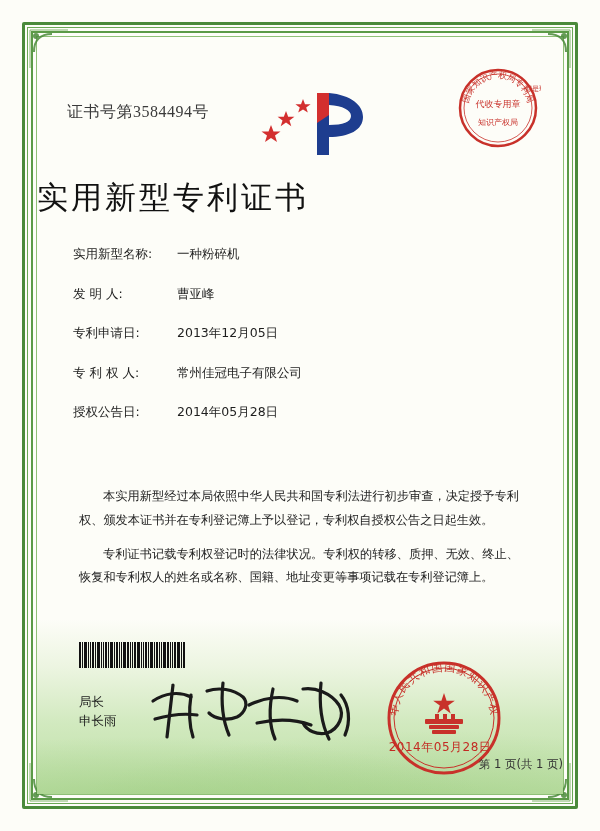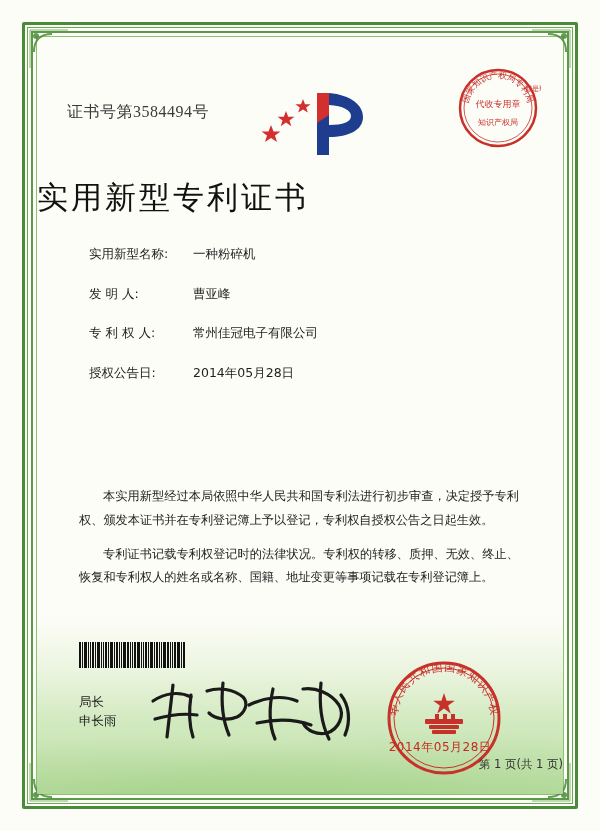--- a/index.html
+++ b/index.html
@@ -126,21 +126,21 @@
     right: 0;
     top: 140px;
     font-family: "DejaVu Serif", serif;
     font-size: 31px;
     font-weight: normal;
     color: #111;
     letter-spacing: 3px;
   }
   .fields {
     position: absolute;
-    left: 52px;
+    left: 36px;
     top: 208px;
     right: 40px;
   }
   .field-row {
     margin-bottom: 22px;
     font-size: 12.5px;
     color: #2a2a2a;
     line-height: 1.4;
     white-space: nowrap;
   }
@@ -304,20 +304,23 @@
     </div>
 
     <div class="title">实用新型专利证书</div>
 
     <div class="fields">
       <div class="field-row">
         <span class="field-label">实用新型名称:</span><span class="field-value">一种粉碎机</span>
       </div>
       <div class="field-row">
         <span class="field-label">发 明 人:</span><span class="field-value">曹亚峰</span>
+      </div>
+      <div class="field-row">
+        <span class="field-label">专利申请日:</span><span class="field-value">2013年12月05日</span>
       </div>
       <div class="field-row">
         <span class="field-label">专 利 权 人:</span><span class="field-value">常州佳冠电子有限公司</span>
       </div>
       <div class="field-row">
         <span class="field-label">授权公告日:</span><span class="field-value">2014年05月28日</span>
       </div>
     </div>
 
     <div class="paragraphs">

